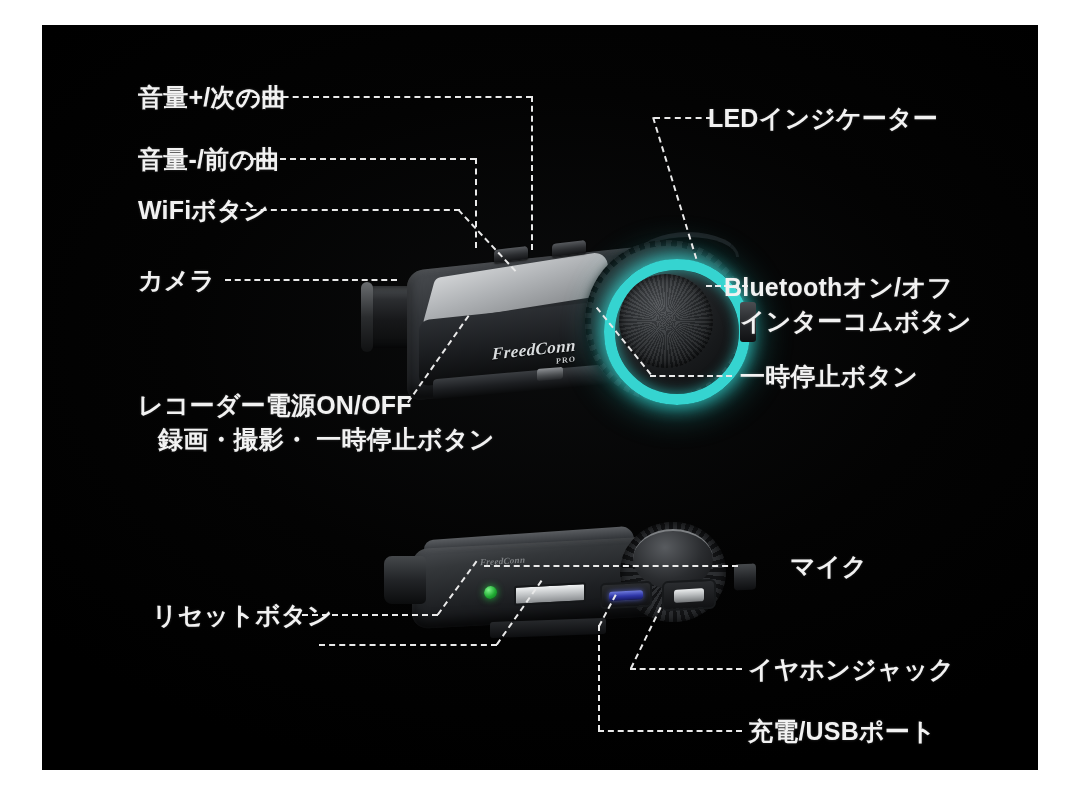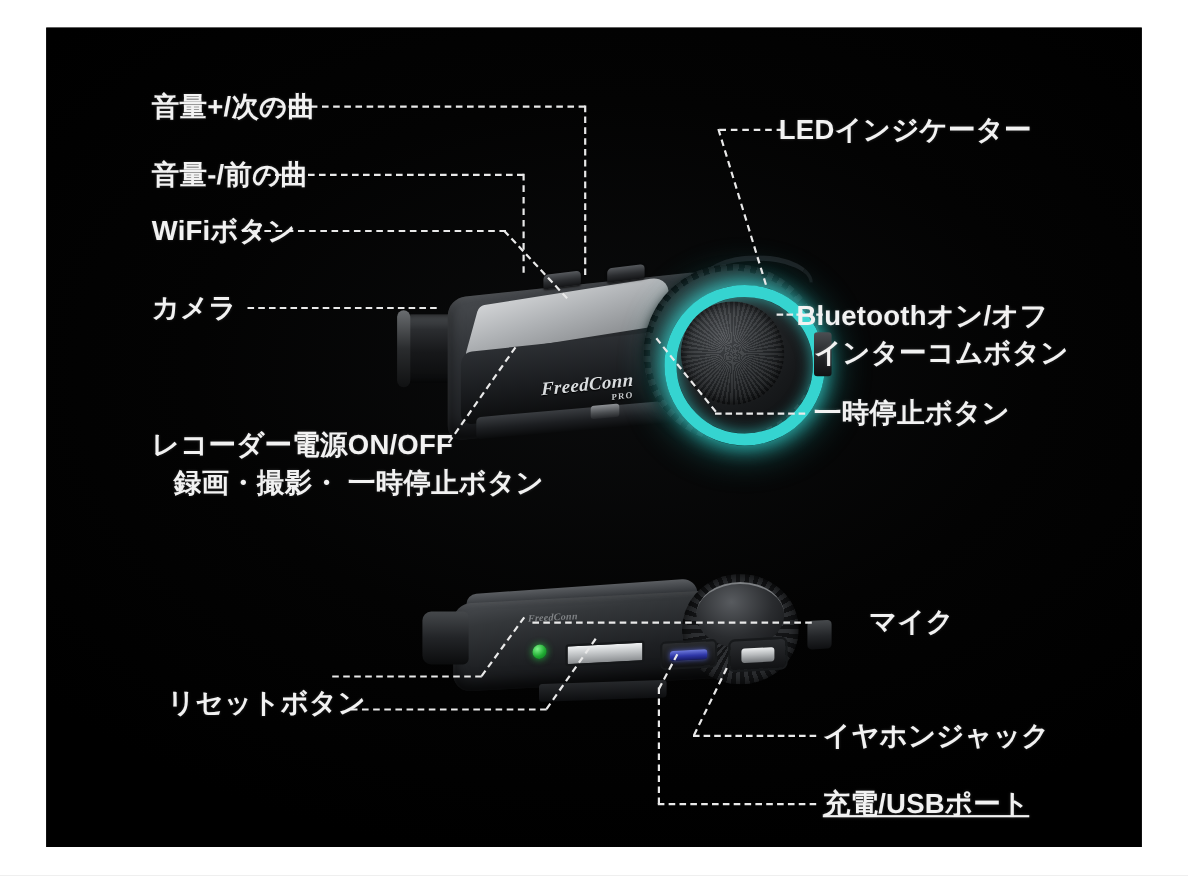--- a/index.html
+++ b/index.html
@@ -303,23 +303,23 @@
     <div class="lbl two" style="left:96px;top:363px;">レコーダー電源ON/OFF</div>
     <div class="lbl two" style="left:96px;top:397px;margin-left:20px;">録画・撮影・ 一時停止ボタン</div>
 
     <div class="lbl" style="left:666px;top:77px;">LEDインジケーター</div>
 
     <div class="lbl two" style="left:682px;top:245px;">Bluetoothオン/オフ</div>
     <div class="lbl two" style="left:698px;top:279px;">インターコムボタン</div>
 
     <div class="lbl" style="left:698px;top:335px;">一時停止ボタン</div>
 
-    <div class="lbl" style="left:110px;top:574px;margin-top:24px;">リセットボタン</div>
+    <div class="lbl" style="left:110px;top:574px;">リセットボタン</div>
 
 
     <div class="lbl" style="left:702px;top:525px;margin-left:46px;">マイク</div>
 
     <div class="lbl" style="left:706px;top:628px;">イヤホンジャック</div>
 
-    <div class="lbl" style="left:706px;top:690px;text-decoration:underline;">充電/USBポート</div>
+    <div class="lbl" style="left:706px;top:690px;">充電/USBポート</div>
 
   </div>
 </div>
 
 </body></html>

